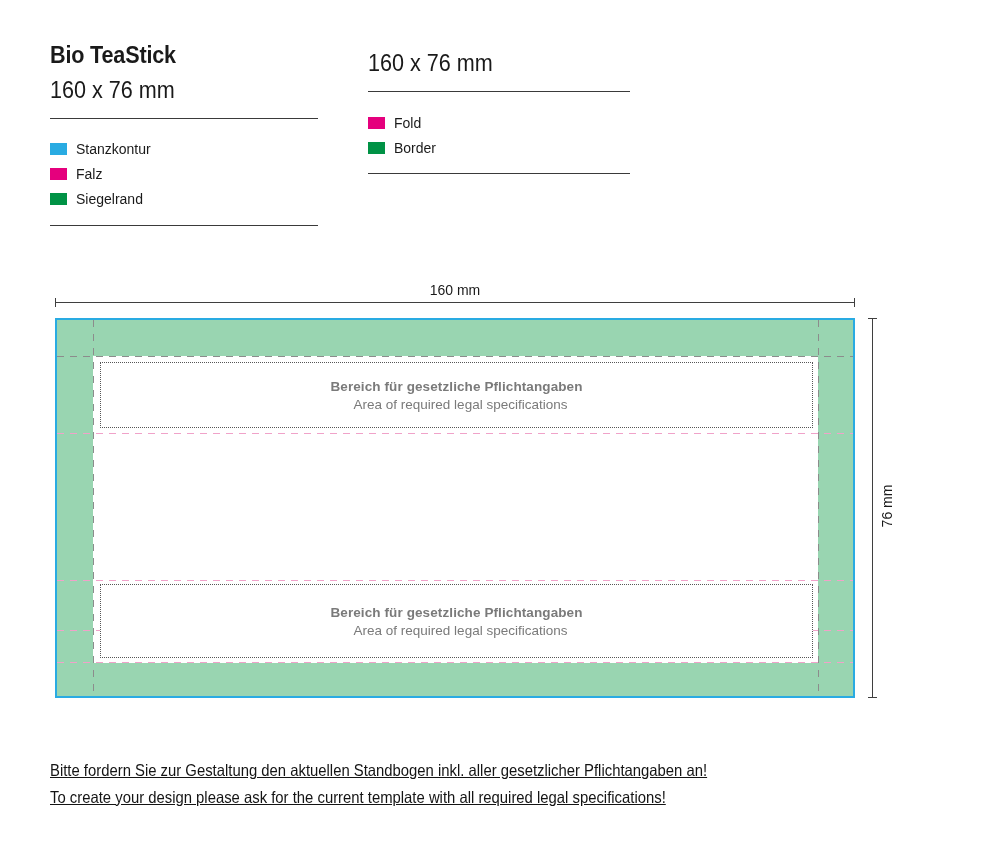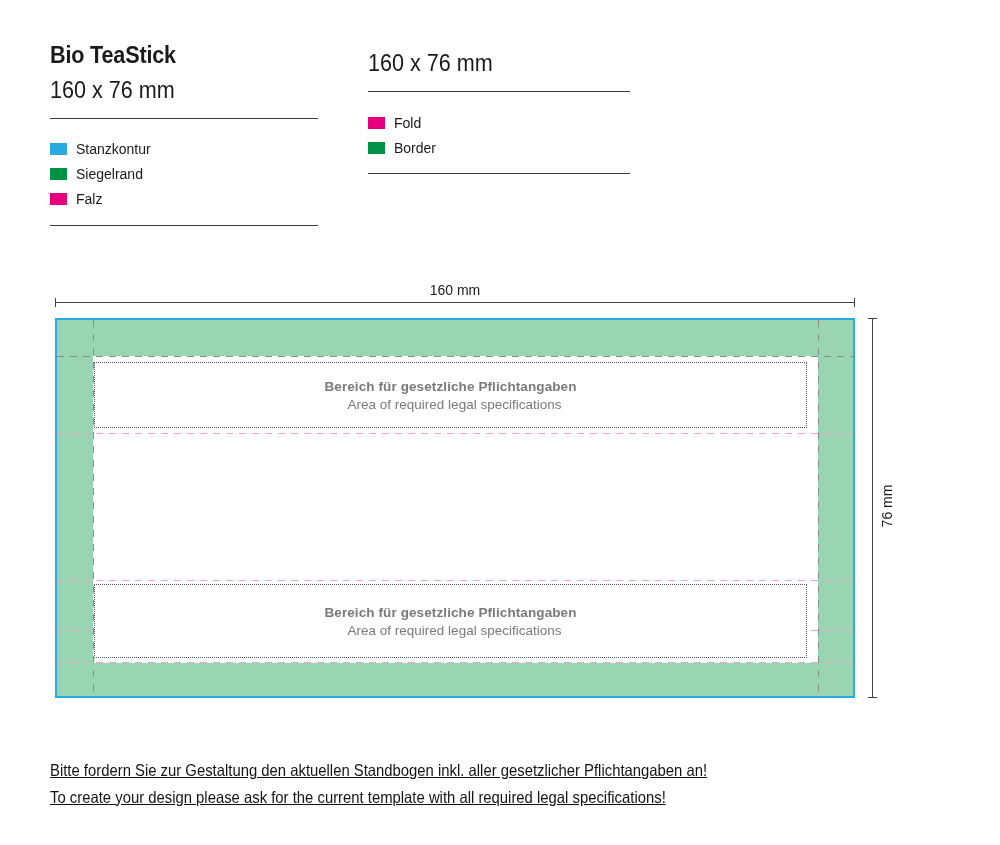--- a/index.html
+++ b/index.html
@@ -39,21 +39,21 @@
   }
   .inner-white { position:absolute; left:36px; top:36px; width:725px; height:307px; background:#ffffff; }
   .guide-v { position:absolute; top:0; width:1px; height:100%;
     background:repeating-linear-gradient(180deg, var(--guide,#8c8c8c) 0 7px, transparent 7px 14px); }
   .guide-h { position:absolute; left:0; width:100%; height:1px;
     background:repeating-linear-gradient(90deg, var(--guide,#8c8c8c) 0 7px, transparent 7px 13px); }
   .fold-h { position:absolute; left:0; width:100%; height:1px;
     background:repeating-linear-gradient(90deg, var(--fold,#f0a2c9) 0 7px, transparent 7px 13px); }
 
   .legal-box {
-    position:absolute; left:37px; width:713px; background:#ffffff;
+    position:absolute; left:43px; width:713px; background:#ffffff;
     border:1px dotted #575757; display:flex; flex-direction:column;
     align-items:center; justify-content:center; gap:3px; text-align:center;
   }
   #legal-box-top    { top:42px;  height:66px; }
   #legal-box-bottom { top:264px; height:74px; }
   .legal-de { font-size:13.5px; font-weight:bold; color:#7a7a7a; letter-spacing:0.1px; }
   .legal-en { font-size:13.5px; color:#7a7a7a;margin-left:8px; }
 
   
   .footer { position:absolute; left:50px; top:757px; font-size:16.5px; line-height:1.62; color:#141414;text-decoration:underline; }
@@ -65,26 +65,26 @@
 <div class="col col-left">
   <div class="product-title"><span class="cond">Bio TeaStick</span></div>
   <div class="product-size"><span class="cond">160 x 76 mm</span></div>
   <hr class="divider">
   <div class="legend">
     <div class="legend-row">
       <span class="swatch" style="background-color: rgb(41, 171, 226);"></span>
       <span class="legend-label">Stanzkontur</span>
     </div>
     <div class="legend-row">
+      <span class="swatch" style="background-color: rgb(229, 0, 125);"></span>
+      <span class="legend-label">Falz</span>
+    </div>
+    <div class="legend-row">
       <span class="swatch" style="background-color: rgb(0, 146, 69);"></span>
       <span class="legend-label">Siegelrand</span>
-    </div>
-    <div class="legend-row">
-      <span class="swatch" style="background-color: rgb(229, 0, 125);"></span>
-      <span class="legend-label">Falz</span>
     </div>
   </div>
   <hr class="divider2">
 </div>
 
 <div class="col col-right">
   <div class="product-size"><span class="cond">160 x 76 mm</span></div>
   <hr class="divider">
   <div class="legend">
     <div class="legend-row">

